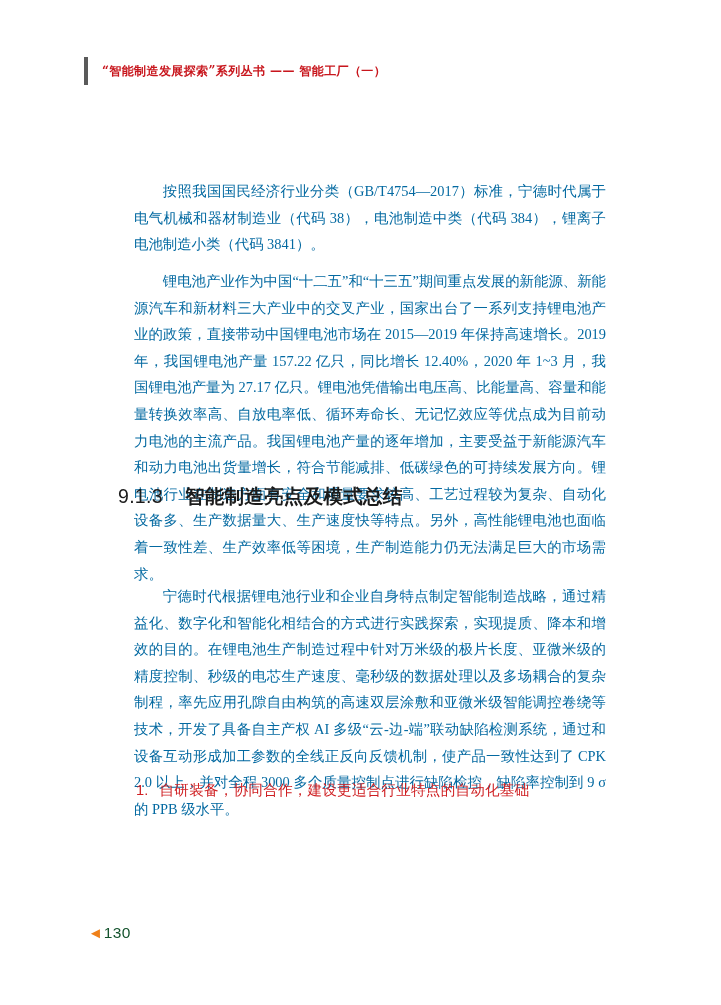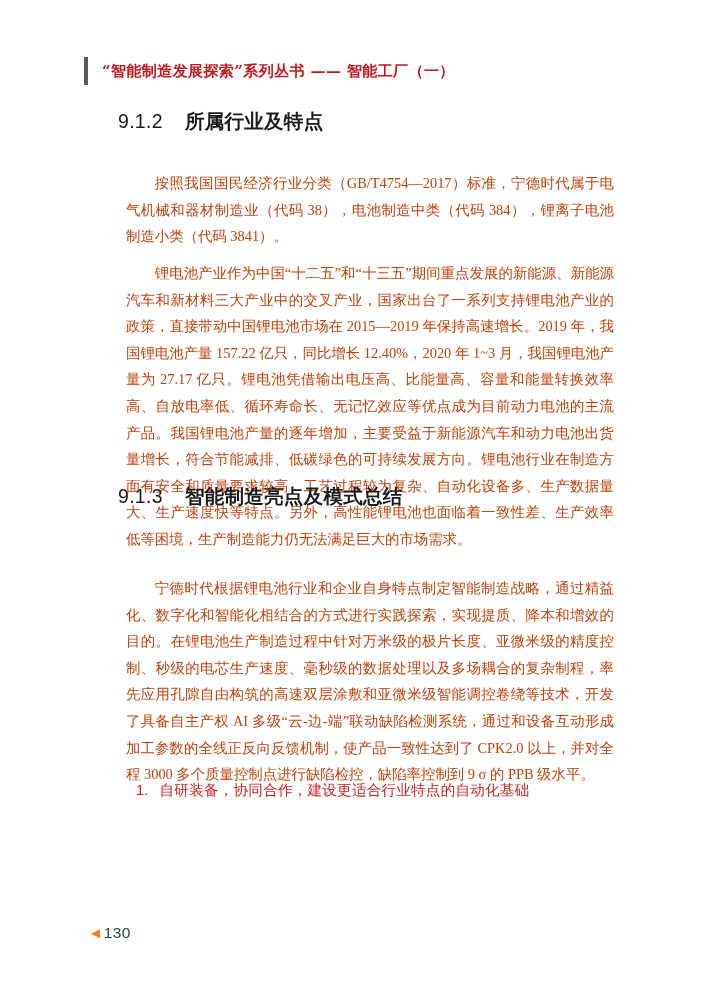--- a/index.html
+++ b/index.html
@@ -35,21 +35,21 @@
     width: 4px;
     height: 28px;
     background: #5a5a5a;
     margin-right: 14px;
     flex: 0 0 auto;
   }
   .head-title {
     color: #c8161d;
     font-family: "DejaVu Serif", "Liberation Serif", serif;
     font-weight: 700;
-    font-size: 15px;
+    font-size: 12px;
     letter-spacing: 0.4px;
     white-space: nowrap;
   }
 
   
   .sec-heading {
     position: absolute;
     left: 118px;
     font-family: "DejaVu Sans", "Liberation Sans", sans-serif;
     font-weight: 700;
@@ -66,25 +66,25 @@
   #heading-912 { top: 108px; }
   #heading-913 { top: 483px; }
 
   
   .body-block {
     position: absolute;
     left: 118px;
     width: 504px;
   }
   .para {
-    margin: 8px;
+    margin: 16px;
     text-indent: 2em;
     font-size: 14.4px;
     line-height: 26.6px;
-    color: #c2410c;
+    color: #0369a1;
     text-align: justify;
     text-justify: inter-ideograph;
     font-family: "Liberation Serif", "DejaVu Serif", serif;
     word-break: break-all;
   }
   #para-industry { top: 162px; }
   #para-market   { top: 252px; }
   #para-strategy { top: 567px; }
   #para-equipment{ top: 827px; }
 
@@ -132,23 +132,20 @@
 </head>
 <body>
 
 <div class="page">
 
   <div class="running-head">
     <div class="head-rule"></div>
     <div class="head-title">“智能制造发展探索”系列丛书 —— 智能工厂（一）</div>
   </div>
 
-  <div class="sec-heading" id="heading-912">
-    <span class="num">9.1.2</span><span>所属行业及特点</span>
-  </div>
 
   <div class="body-block" id="para-industry">
     <p class="para">按照我国国民经济行业分类（GB/T4754—2017）标准，宁德时代属于电气机械和器材制造业（代码 38），电池制造中类（代码 384），锂离子电池制造小类（代码 3841）。</p>
   </div>
 
   <div class="body-block" id="para-market">
     <p class="para">锂电池产业作为中国“十二五”和“十三五”期间重点发展的新能源、新能源汽车和新材料三大产业中的交叉产业，国家出台了一系列支持锂电池产业的政策，直接带动中国锂电池市场在 2015—2019 年保持高速增长。2019 年，我国锂电池产量 157.22 亿只，同比增长 12.40%，2020 年 1~3 月，我国锂电池产量为 27.17 亿只。锂电池凭借输出电压高、比能量高、容量和能量转换效率高、自放电率低、循环寿命长、无记忆效应等优点成为目前动力电池的主流产品。我国锂电池产量的逐年增加，主要受益于新能源汽车和动力电池出货量增长，符合节能减排、低碳绿色的可持续发展方向。锂电池行业在制造方面有安全和质量要求较高、工艺过程较为复杂、自动化设备多、生产数据量大、生产速度快等特点。另外，高性能锂电池也面临着一致性差、生产效率低等困境，生产制造能力仍无法满足巨大的市场需求。</p>
   </div>
 
   <div class="sec-heading" id="heading-913">

